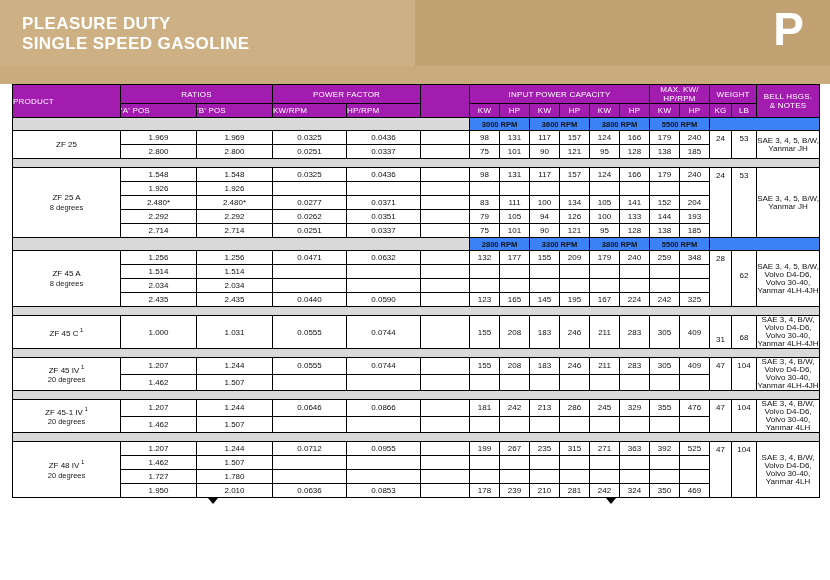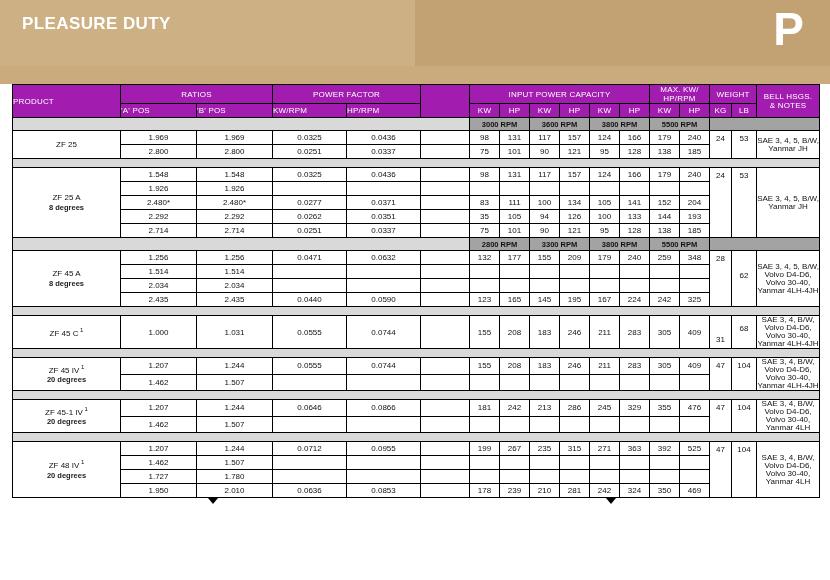--- a/index.html
+++ b/index.html
@@ -81,38 +81,38 @@
   td.prod{
     text-align:left;
     padding-left:6px;
     font-weight:bold;
     font-size:9px;
     vertical-align:top;
     padding-top:3px;
   }
   td.prod .deg{
     display:block;
-    font-weight:bold;
+    font-weight:normal;
     font-size:7.5px;
     color:#222;
     margin-top:1px;
   }
   td.bell{
     text-align:left;
     padding-left:4px;
     font-size:6.5px;
     line-height:8px;
     vertical-align:top;
     padding-top:3px;
   }
   td.num{padding-right:6px;text-align:right;}
   td.rat{text-align:center;}
   td.blank{border-left:1px solid #000;border-right:1px solid #000;}
   tr.rpmrow td{
-    background:#a3a3a3;
+    background:#3b82f6;
     font-weight:bold;
     font-size:7.5px;
     height:12px;
   }
   tr.spacer td{
     background:#d9d9d9;
     height:8px;
     border-left:1px solid #000;
     border-right:1px solid #000;
     border-top:1px solid #000;
@@ -136,20 +136,21 @@
 </head>
 <body>
 
 <div class="page">
 
   <div class="banner">
     <div class="banner-left"></div>
     <div class="banner-right"></div>
     <div class="banner-title">
       <div>PLEASURE DUTY</div>
+      <div>SINGLE SPEED GASOLINE</div>
     </div>
     <div class="banner-letter">P</div>
   </div>
 
   <table class="main">
     <colgroup>
       <col class="c-prod">
         <col class="c-ratio">
         <col class="c-ratio">
       <col class="c-pf">
@@ -301,21 +302,21 @@
           <td class="num">141</td>
           <td class="num">152</td>
           <td class="num">204</td>
         </tr>
         <tr>
           <td class="rat">2.292</td>
           <td class="rat">2.292</td>
           <td class="rat">0.0262</td>
           <td class="rat">0.0351</td>
           <td class="blank"></td>
-          <td class="num">35</td>
+          <td class="num">79</td>
           <td class="num">105</td>
           <td class="num">94</td>
           <td class="num">126</td>
           <td class="num">100</td>
           <td class="num">133</td>
           <td class="num">144</td>
           <td class="num">193</td>
         </tr>
         <tr>
           <td class="rat">2.714</td>
@@ -421,21 +422,21 @@
           <td class="blank"></td>
           <td class="num">155</td>
           <td class="num">208</td>
           <td class="num">183</td>
           <td class="num">246</td>
           <td class="num">211</td>
           <td class="num">283</td>
           <td class="num">305</td>
           <td class="num">409</td>
           <td rowspan="1" style="vertical-align: top; padding-top: 19px;">31</td>
-          <td rowspan="1" style="vertical-align: top; padding-top: 8px;">68</td>
+          <td rowspan="1" style="vertical-align: top; padding-top: 17px;">68</td>
           <td rowspan="1" class="bell">
             <div>SAE 3, 4, B/W,</div>
             <div>Volvo D4-D6,</div>
             <div>Volvo 30-40,</div>
             <div>Yanmar 4LH-4JH</div>
           </td>
         </tr>
         <tr class="spacer">
           <td colspan="17"></td>
         </tr>

